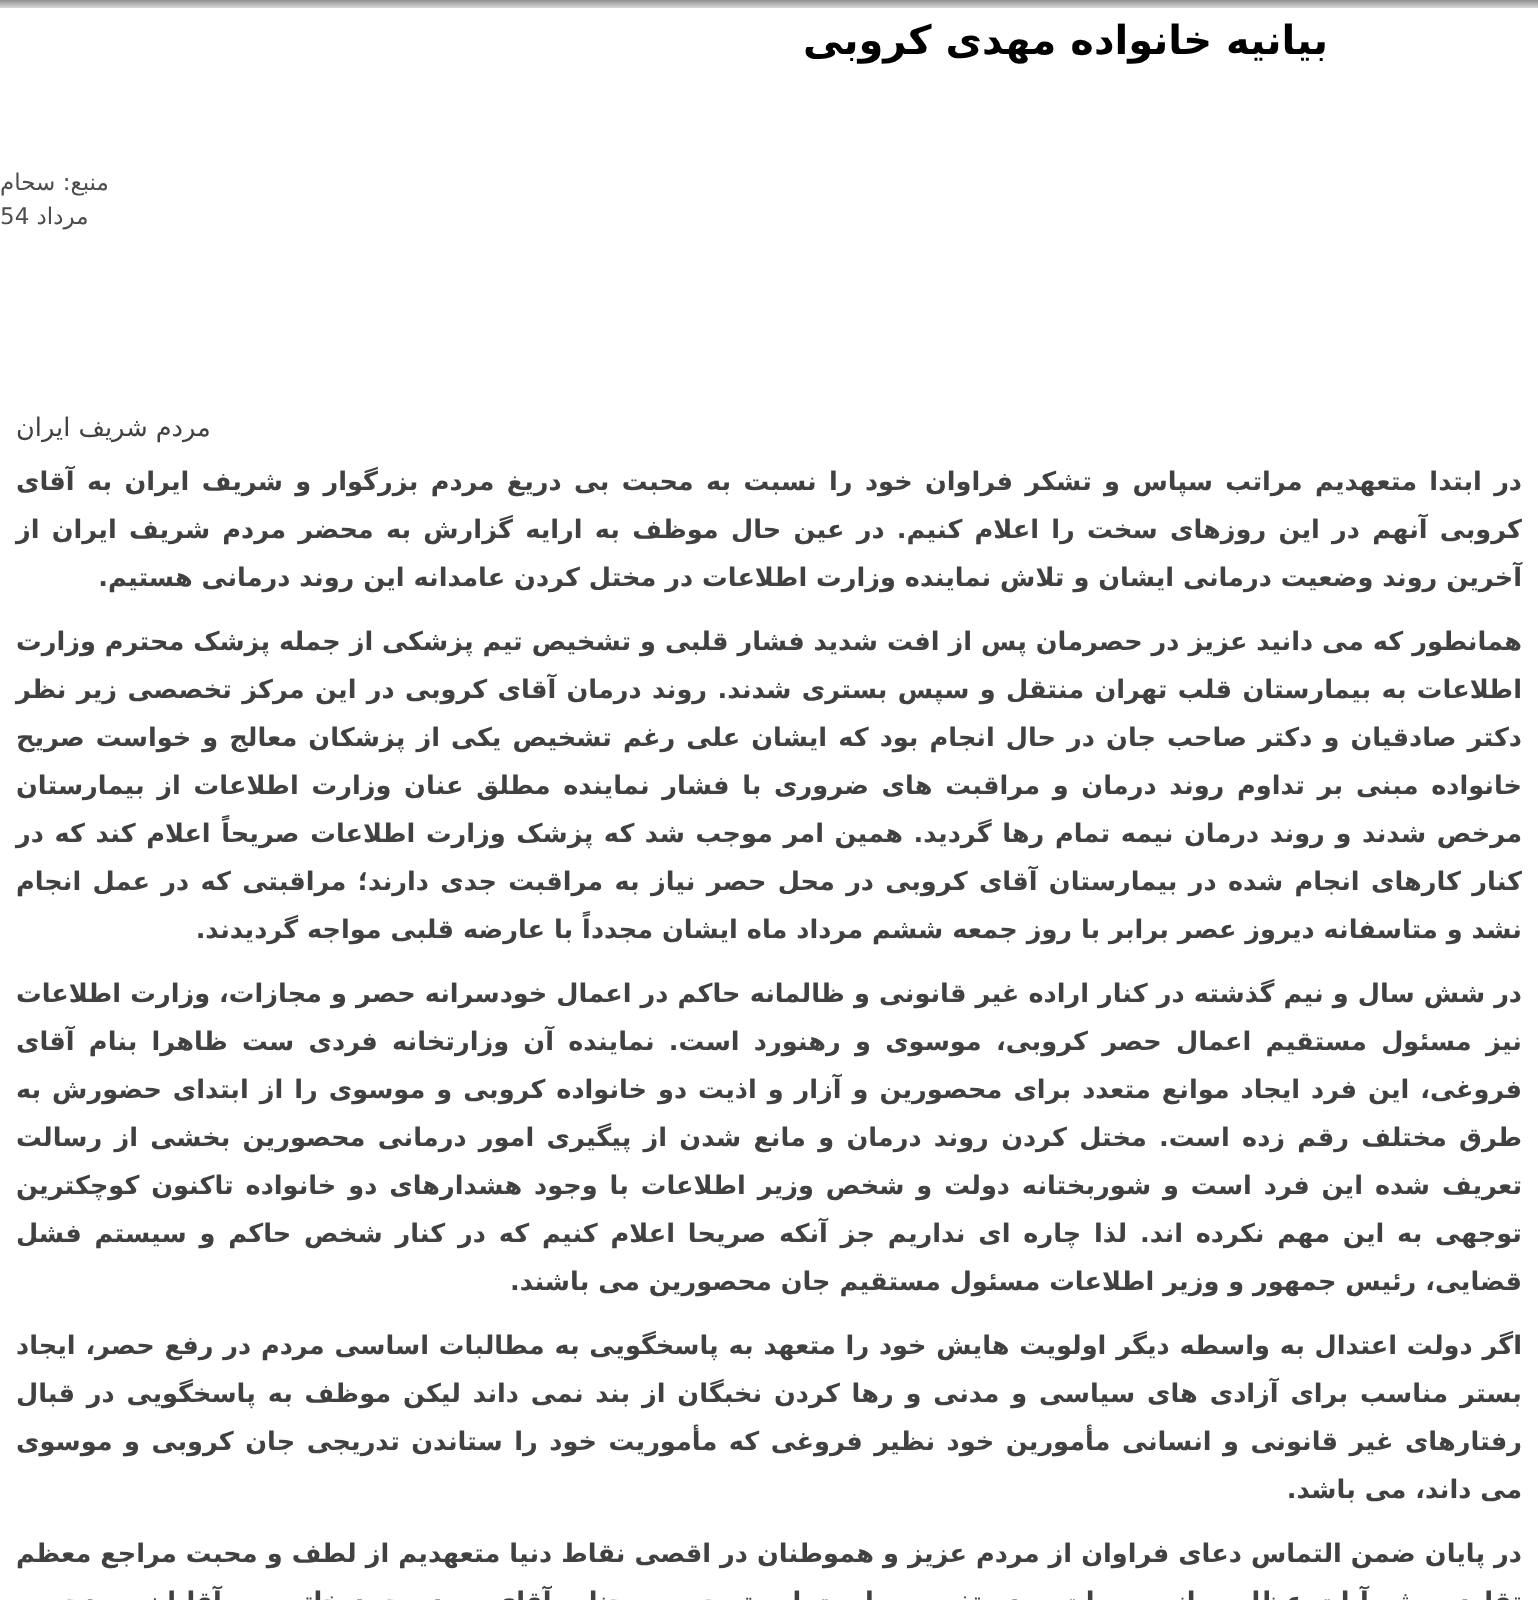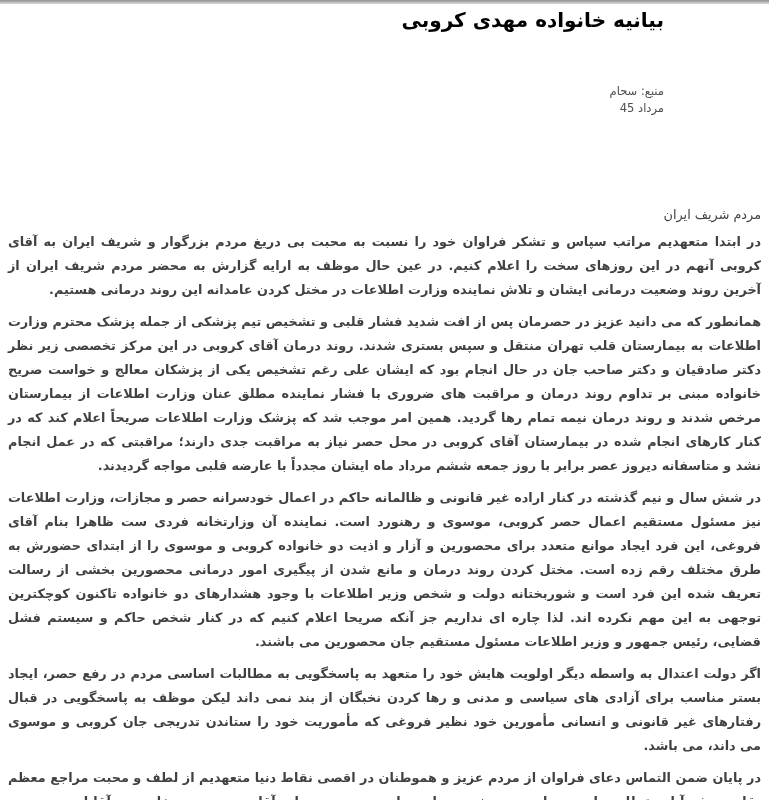--- a/index.html
+++ b/index.html
@@ -28,53 +28,53 @@
     margin: 0;
     font-size: 20px;
     line-height: 26px;
     font-weight: bold;
     color: #000000;
     padding-left: 43px;
   }
   .meta {
     margin-top: 50px;
     direction: rtl;
-    text-align: right;
+    text-align: left;
   }
   .meta-line {
     font-size: 11.5px;
     line-height: 17px;
     color: #4d4d4d;
   }
   .content {
     direction: rtl;
     margin-top: 86px;
     padding: 0 8px;
     color: #414141;
     font-size: 12.8px;
     line-height: 24px;
     text-align: justify;
   }
   .content p { margin: 0; }
-  p.salutation { margin-bottom: 3px; text-align: right; }
+  p.salutation { margin-bottom: 3px; text-align: left; }
   p.body-par { margin-bottom: 8px; font-weight: bold; }
 </style>
 </head>
 <body>
 
 <div class="page">
 
   <div class="top-bar"></div>
 
   <div class="header">
     <h1 class="doc-title">بیانیه خانواده مهدی کروبی</h1>
 
     <div class="meta">
       <div class="meta-line">منبع: سحام</div>
-      <div class="meta-line">مرداد 45</div>
+      <div class="meta-line">مرداد 54</div>
     </div>
   </div>
 
   <div class="content">
     <p class="salutation">مردم شریف ایران</p>
     <p class="body-par">در ابتدا متعهدیم مراتب سپاس و تشکر فراوان خود را نسبت به محبت بی دریغ مردم بزرگوار و شریف ایران به آقای کروبی آنهم در این روزهای سخت را اعلام کنیم. در عین حال موظف به ارایه گزارش به محضر مردم شریف ایران از آخرین روند وضعیت درمانی ایشان و تلاش نماینده وزارت اطلاعات در مختل کردن عامدانه این روند درمانی هستیم.</p>
     <p class="body-par">همانطور که می دانید عزیز در حصرمان پس از افت شدید فشار قلبی و تشخیص تیم پزشکی از جمله پزشک محترم وزارت اطلاعات به بیمارستان قلب تهران منتقل و سپس بستری شدند. روند درمان آقای کروبی در این مرکز تخصصی زیر نظر دکتر صادقیان و دکتر صاحب جان در حال انجام بود که ایشان علی رغم تشخیص یکی از پزشکان معالج و خواست صریح خانواده مبنی بر تداوم روند درمان و مراقبت های ضروری با فشار نماینده مطلق عنان وزارت اطلاعات از بیمارستان مرخص شدند و روند درمان نیمه تمام رها گردید. همین امر موجب شد که پزشک وزارت اطلاعات صریحاً اعلام کند که در کنار کارهای انجام شده در بیمارستان آقای کروبی در محل حصر نیاز به مراقبت جدی دارند؛ مراقبتی که در عمل انجام نشد و متاسفانه دیروز عصر برابر با روز جمعه ششم مرداد ماه ایشان مجدداً با عارضه قلبی مواجه گردیدند.</p>
     <p class="body-par">در شش سال و نیم گذشته در کنار اراده غیر قانونی و ظالمانه حاکم در اعمال خودسرانه حصر و مجازات، وزارت اطلاعات نیز مسئول مستقیم اعمال حصر کروبی، موسوی و رهنورد است. نماینده آن وزارتخانه فردی ست ظاهرا بنام آقای فروغی، این فرد ایجاد موانع متعدد برای محصورین و آزار و اذیت دو خانواده کروبی و موسوی را از ابتدای حضورش به طرق مختلف رقم زده است. مختل کردن روند درمان و مانع شدن از پیگیری امور درمانی محصورین بخشی از رسالت تعریف شده این فرد است و شوربختانه دولت و شخص وزیر اطلاعات با وجود هشدارهای دو خانواده تاکنون کوچکترین توجهی به این مهم نکرده اند. لذا چاره ای نداریم جز آنکه صریحا اعلام کنیم که در کنار شخص حاکم و سیستم فشل قضایی، رئیس جمهور و وزیر اطلاعات مسئول مستقیم جان محصورین می باشند.</p>
     <p class="body-par">اگر دولت اعتدال به واسطه دیگر اولویت هایش خود را متعهد به پاسخگویی به مطالبات اساسی مردم در رفع حصر، ایجاد بستر مناسب برای آزادی های سیاسی و مدنی و رها کردن نخبگان از بند نمی داند لیکن موظف به پاسخگویی در قبال رفتارهای غیر قانونی و انسانی مأمورین خود نظیر فروغی که مأموریت خود را ستاندن تدریجی جان کروبی و موسوی می داند، می باشد.</p>
     <p class="body-par">در پایان ضمن التماس دعای فراوان از مردم عزیز و هموطنان در اقصی نقاط دنیا متعهدیم از لطف و محبت مراجع معظم تقلید بویژه آیات عظام صانعی، بیات و دستغیب، ریاست اسبق جمهور جناب آقای سید محمد خاتمی و آقایان سیدحسن خمینی، دکتر عارف، دکتر هاشمی وزیر محترم بهداشت و درمان، دکتر کریمی رئیس بیمارستان قلب تهران، دکتر علی مطهری نایب رئیس مجلس شورا و دیگر نمایندگان محترم آن مجلس، عبدالله نوری، سید هادی خامنه ای، منتجب نیا، و دیگر شخصیت های فرهنگی و سیاسی و نیز احزاب و گروه ها بویژه اعضای محترم احزاب اعتماد ملی، مشارکت اسلامی، سازمان مجاهدین انقلاب، اتحاد ملت، مجمع روحانیون و نیز روزنامه نگاران و فعالان سیاسی و حقوق بشری در داخل و خارج از کشور، خانواده های شهدا، زندانیان سیاسی و دیگر جمعیت ها اعلام کنیم.</p>

